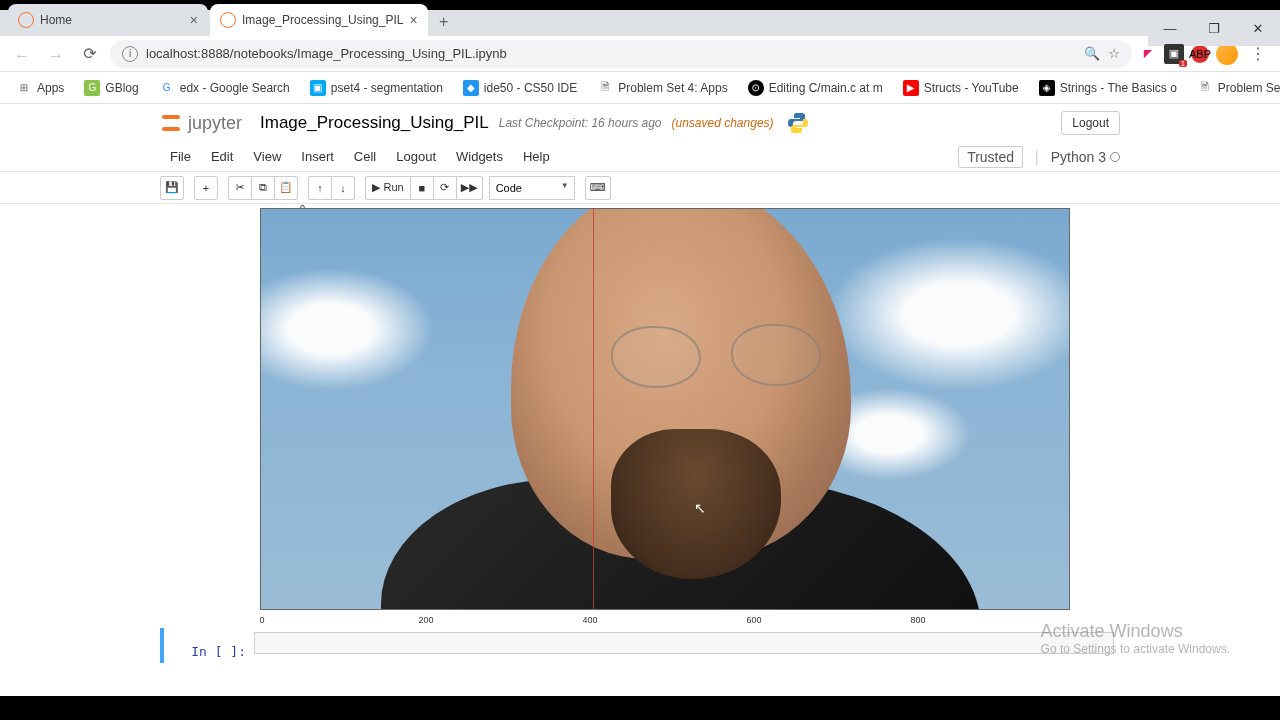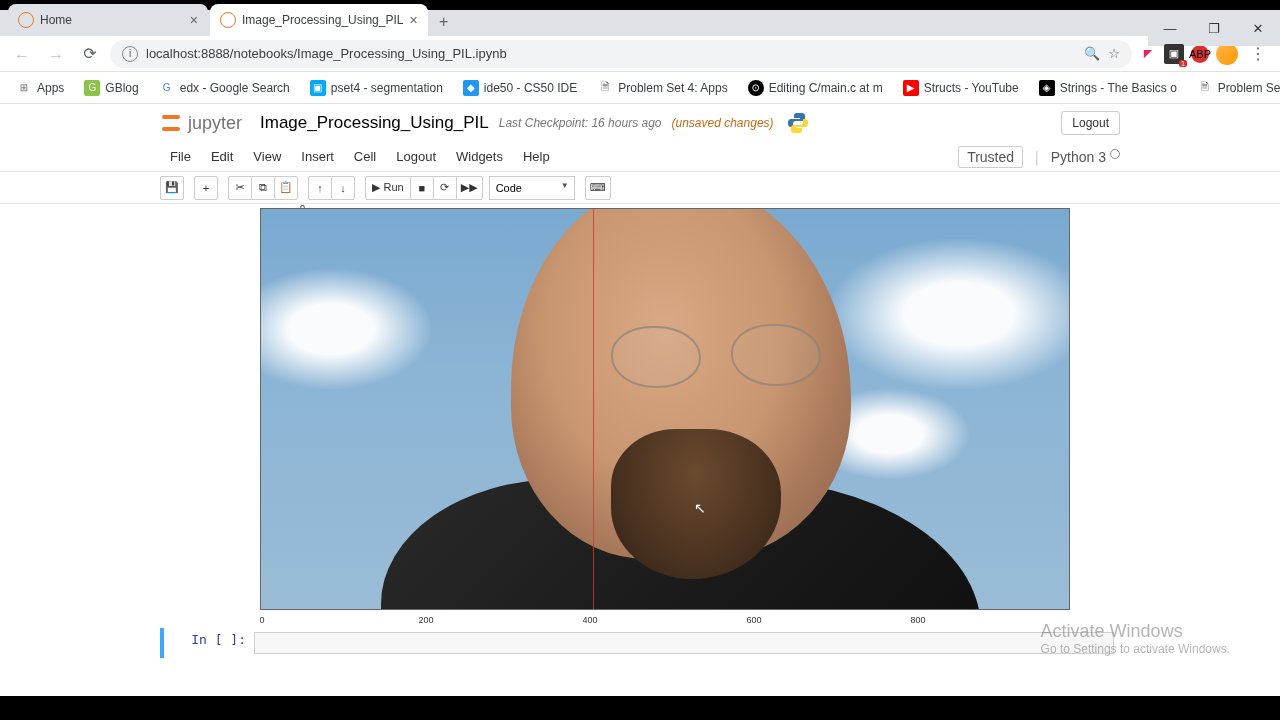--- a/index.html
+++ b/index.html
@@ -30,21 +30,21 @@
 .jupyter-logo-icon::after { bottom: 3px; }
 .notebook-name { font-size: 17px; color: #000; margin-left: 8px; }
 .checkpoint { font-size: 12px; color: #777; font-style: italic; }
 .unsaved { color: #c76a14; }
 .logout-btn { margin-left: auto; margin-right: 160px; padding: 4px 10px; border: 1px solid #ccc; border-radius: 3px; font-size: 12px; color: #333; cursor: pointer; background: #fff; }
 .python-badge { width: 28px; height: 28px; margin-right: 8px; display: flex; align-items: center; justify-content: center; }
 .menu-bar { height: 30px; display: flex; align-items: center; padding: 0 0 0 160px; font-size: 13px; color: #333; border-bottom: 1px solid #e7e7e7; }
 .menu-item { padding: 4px 10px; cursor: pointer; }
 .menu-right { margin-left: auto; margin-right: 160px; display: flex; align-items: center; gap: 12px; font-size: 14px; color: #555; }
 .trusted { border: 1px solid #ccc; padding: 2px 8px; border-radius: 2px; }
-.kernel-name { display: flex; gap: 4px; }
+.kernel-name { display: flex; align-items: center; gap: 4px; }
 .kernel-idle { width: 10px; height: 10px; border: 1px solid #888; border-radius: 50%; }
 .toolbar { height: 32px; display: flex; align-items: center; padding: 0 0 0 160px; gap: 2px; border-bottom: 1px solid #e7e7e7; }
 .tb-btn { height: 24px; min-width: 24px; border: 1px solid #ccc; background: #fff; border-radius: 2px; display: flex; align-items: center; justify-content: center; font-size: 11px; color: #333; cursor: pointer; padding: 0 4px; }
 .tb-group { display: flex; gap: 0; }
 .tb-group .tb-btn { border-radius: 0; margin-left: -1px; }
 .tb-group .tb-btn:first-child { border-radius: 2px 0 0 2px; margin-left: 0; }
 .tb-group .tb-btn:last-child { border-radius: 0 2px 2px 0; }
 .tb-select { height: 24px; border: 1px solid #ccc; font-size: 11px; padding: 0 18px 0 6px; background: #fff; appearance: none; position: relative; min-width: 86px; }
 .select-wrap { position: relative; margin-left: 4px; }
 .select-wrap::after { content: '▼'; position: absolute; right: 6px; top: 5px; font-size: 8px; color: #555; pointer-events: none; }
@@ -61,21 +61,21 @@
 .beard { position: absolute; left: 350px; top: 220px; width: 170px; height: 150px; background: radial-gradient(ellipse at 50% 30%, #6b4a2f 0%, #4a3220 60%, #2d1f14 100%); border-radius: 40% 45% 55% 50%; }
 .glasses { position: absolute; left: 350px; top: 115px; width: 210px; height: 70px; }
 .lens { position: absolute; width: 90px; height: 62px; border: 2px solid rgba(140,130,120,0.7); border-radius: 45% 50% 48% 50%; background: rgba(200,200,210,0.08); }
 .lens.l { left: 0; top: 2px; }
 .lens.r { right: 0; top: 0; }
 .body-shape { position: absolute; left: 120px; top: 270px; width: 600px; height: 250px; background: linear-gradient(135deg, #2a2a2a 0%, #1a1a1a 50%, #0d0d0d 100%); border-radius: 30% 40% 0 0 / 50% 60% 0 0; }
 .vline { position: absolute; top: 0; bottom: 0; width: 1px; background: rgba(200,60,50,0.8); left: 332px; }
 .y-tick { position: absolute; right: 815px; font-size: 9px; color: #333; transform: translateY(-50%); }
 .x-tick { position: absolute; top: 407px; font-size: 9px; color: #333; transform: translateX(-50%); }
 .cell-input { display: flex; margin-top: 18px; border-left: 4px solid #42a5f5; background: #fff; padding: 4px 0; }
-.prompt { width: 90px; text-align: right; padding-right: 8px; font-family: monospace; font-size: 13px; color: #303f9f; }
+.prompt { width: 90px; text-align: right; padding-right: 8px; font-family: monospace; font-size: 13px; color: #303f9f; margin-top: 12px; }
 .input-box { flex: 1; height: 22px; border: 1px solid #cfcfcf; background: #f7f7f7; margin-right: 6px; }
 .watermark { position: absolute; right: 50px; bottom: 40px; color: rgba(120,120,120,0.55); font-size: 18px; text-align: left; }
 .watermark .small { font-size: 12px; display: block; }
 .cursor { position: absolute; left: 694px; top: 500px; font-size: 14px; color: #fff; pointer-events: none; }
 .info-i { width: 16px; height: 16px; border: 1px solid #888; border-radius: 50%; display: inline-flex; align-items: center; justify-content: center; font-size: 10px; color: #5f6368; }
 .window-controls { position: absolute; top: 10px; right: 0; height: 36px; display: flex; align-items: center; background: #dee1e6; }
 .wc { width: 44px; height: 32px; display: flex; align-items: center; justify-content: center; color: #333; font-size: 13px; cursor: pointer; }
 .letterbox-bot { position: absolute; bottom: 0; left: 0; right: 0; height: 14px; background: #000; }
 </style>
 </head>

